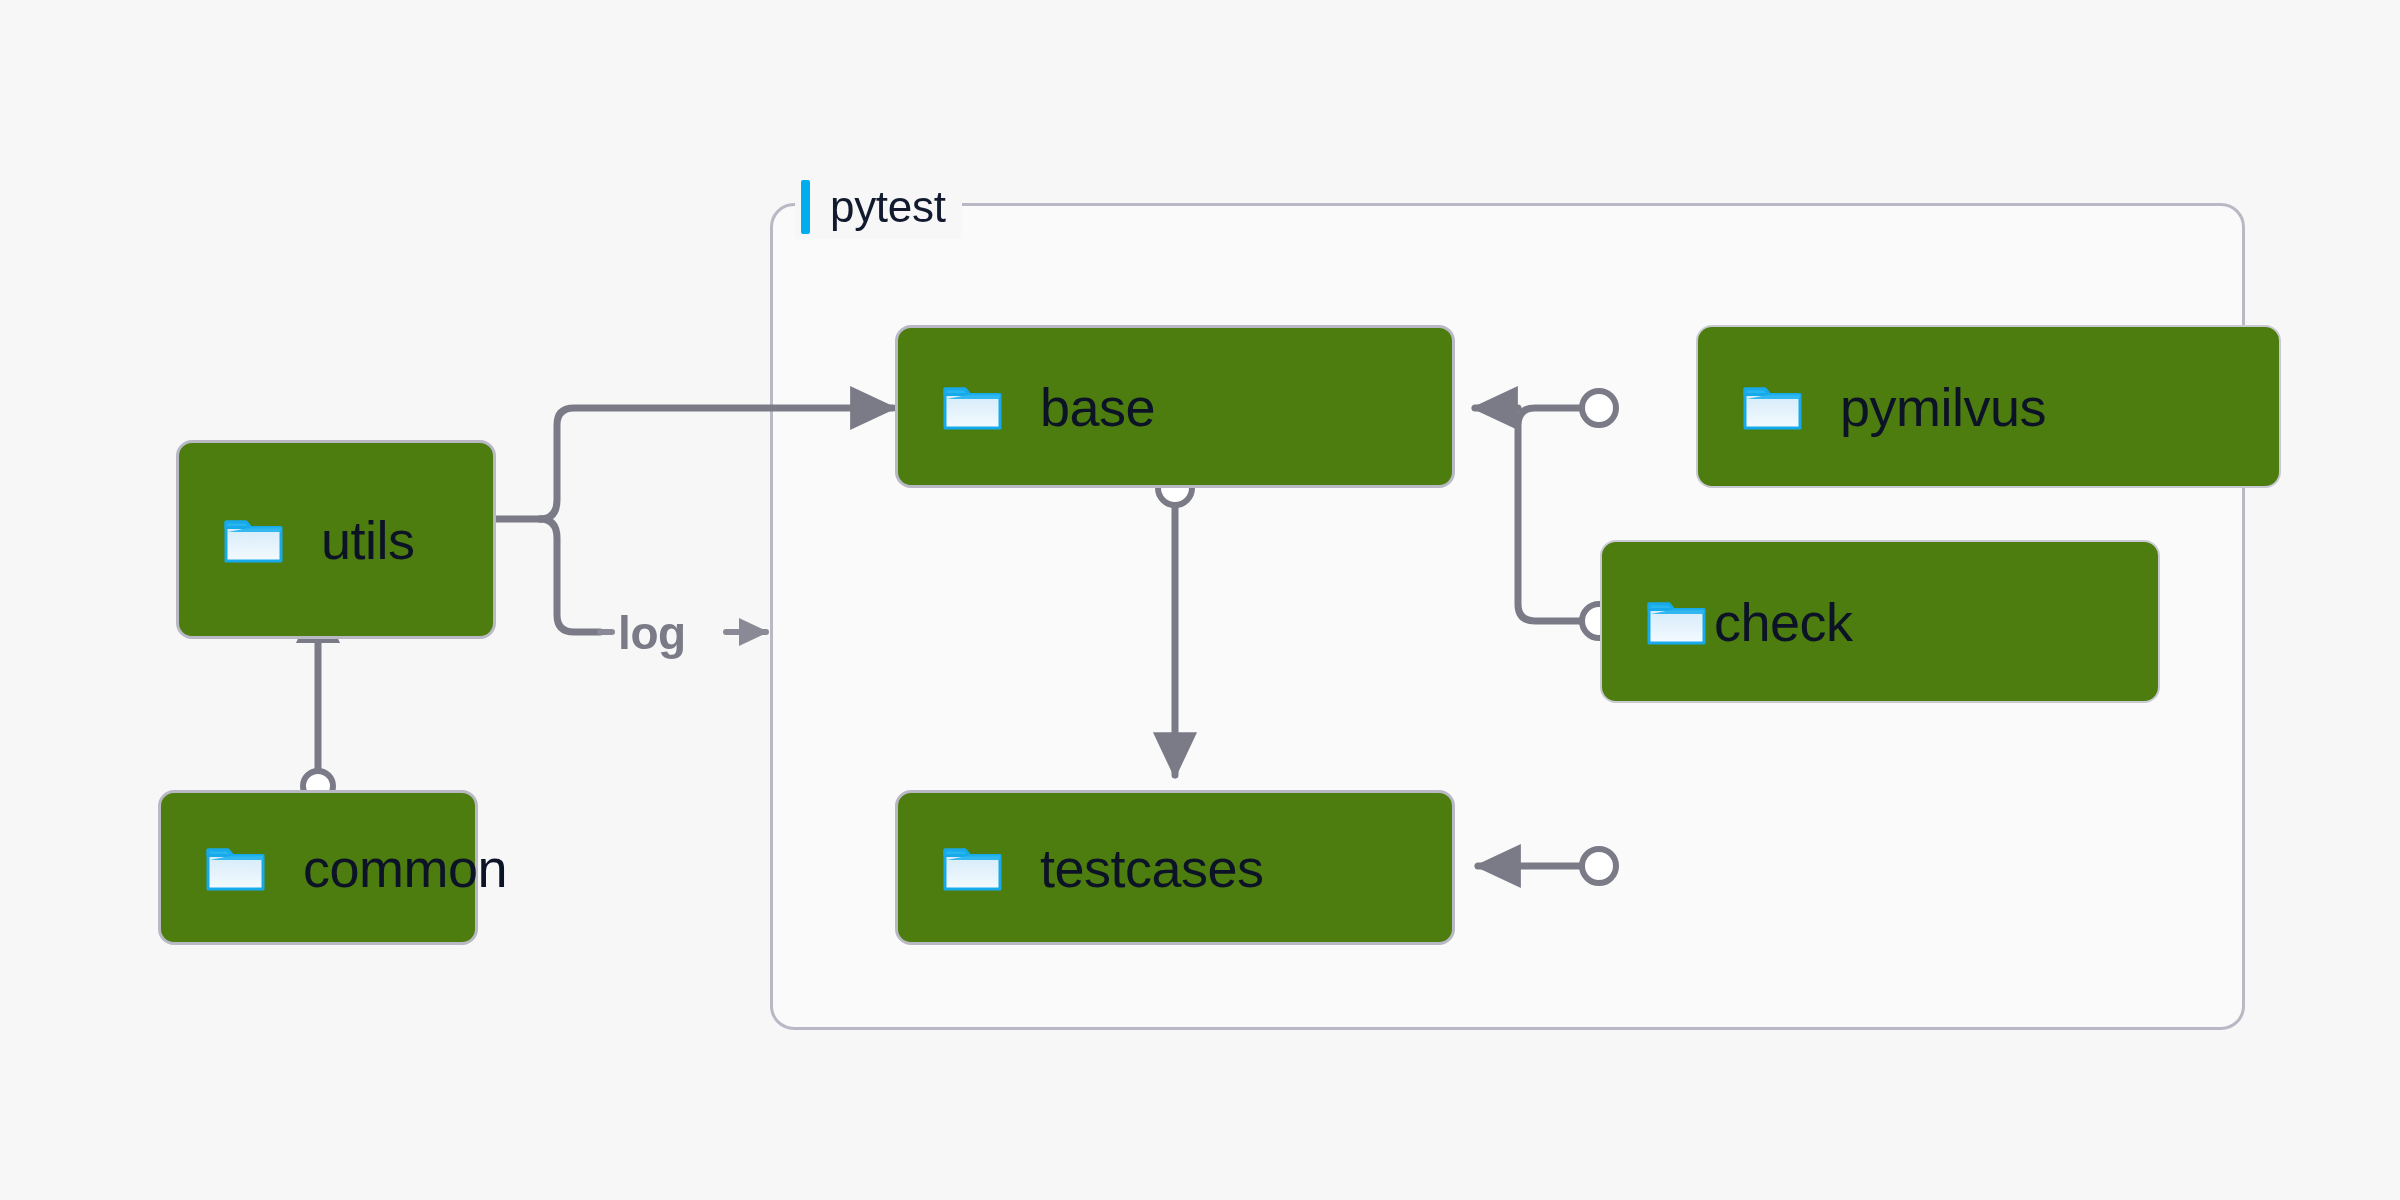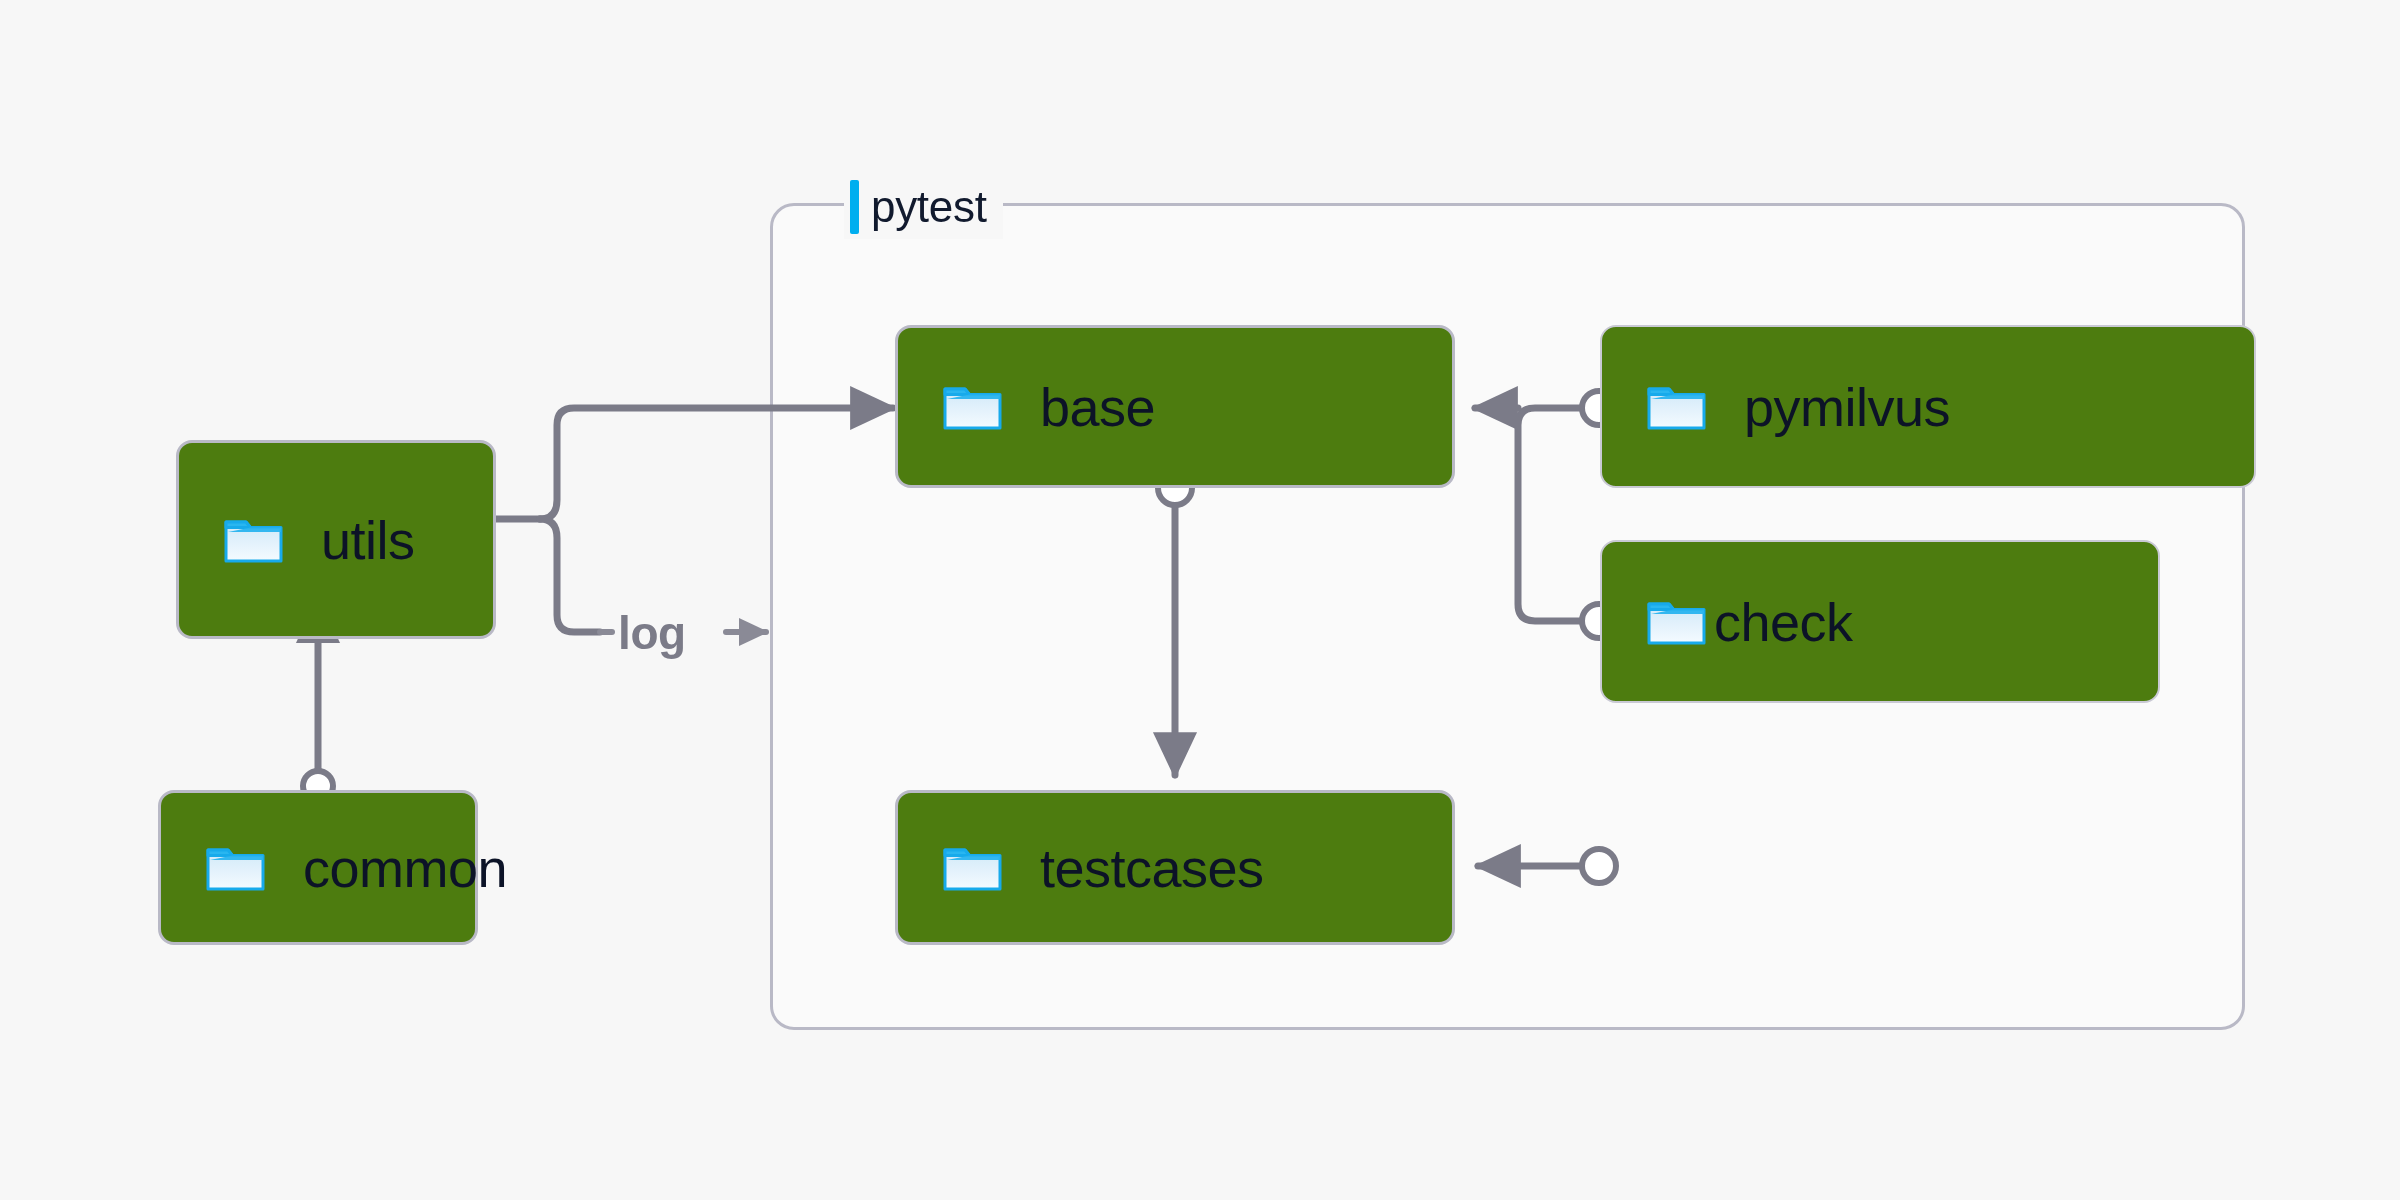--- a/index.html
+++ b/index.html
@@ -17,23 +17,23 @@
     position:absolute;
     left:770px;top:203px;
     width:1475px;height:827px;
     border:3px solid #b9b9c6;
     border-radius:24px;
     background:#fafafa;
     box-sizing:border-box;
   }
   .group-label{
     position:absolute;
-    left:844px;top:175px;
+    left:795px;top:175px;
     height:64px;
-    display:flex;align-items:center;gap:12px;
+    display:flex;align-items:center;gap:20px;
     background:#f7f7f7;
     padding:0 16px 0 6px;
     z-index:5;
   }
   .group-accent{
     width:9px;height:54px;border-radius:2px;background:#00AEEF;
     display:block;
   }
   .group-title{
     font-size:44px;color:#111a2e;letter-spacing:-0.3px;white-space:nowrap;
@@ -162,21 +162,21 @@
 
   <div class="node" style="left:895px;top:790px;width:560px;height:155px;">
     <svg class="folder-icon" viewBox="0 0 62 54">
       <path d="M3 9 H23 L27.5 14.5 H58 V48 H3 Z" fill="url(#folderGrad)" stroke="#17aaeb" stroke-width="3" stroke-linejoin="round"></path>
       <path d="M3 9 H23 L27.5 14.5 H3 Z" fill="#29b6f0" stroke="#17aaeb" stroke-width="3" stroke-linejoin="round"></path>
       <path d="M27.5 14.5 H58 V19 H5 Z" fill="#2ab4ef" opacity="0.95"></path>
     </svg>
     <span class="node-label">testcases</span>
   </div>
 
-  <div class="node soft" style="left:1600px;top:325px;width:656px;height:163px;">
+  <div class="node soft" style="left:1696px;top:325px;width:585px;height:163px;">
     <svg class="folder-icon" viewBox="0 0 62 54">
       <path d="M3 9 H23 L27.5 14.5 H58 V48 H3 Z" fill="url(#folderGrad)" stroke="#17aaeb" stroke-width="3" stroke-linejoin="round"></path>
       <path d="M3 9 H23 L27.5 14.5 H3 Z" fill="#29b6f0" stroke="#17aaeb" stroke-width="3" stroke-linejoin="round"></path>
       <path d="M27.5 14.5 H58 V19 H5 Z" fill="#2ab4ef" opacity="0.95"></path>
     </svg>
     <span class="node-label">pymilvus</span>
   </div>
 
   <div class="node soft" style="left:1600px;top:540px;width:560px;height:163px;gap:6px;">
     <svg class="folder-icon" viewBox="0 0 62 54">

